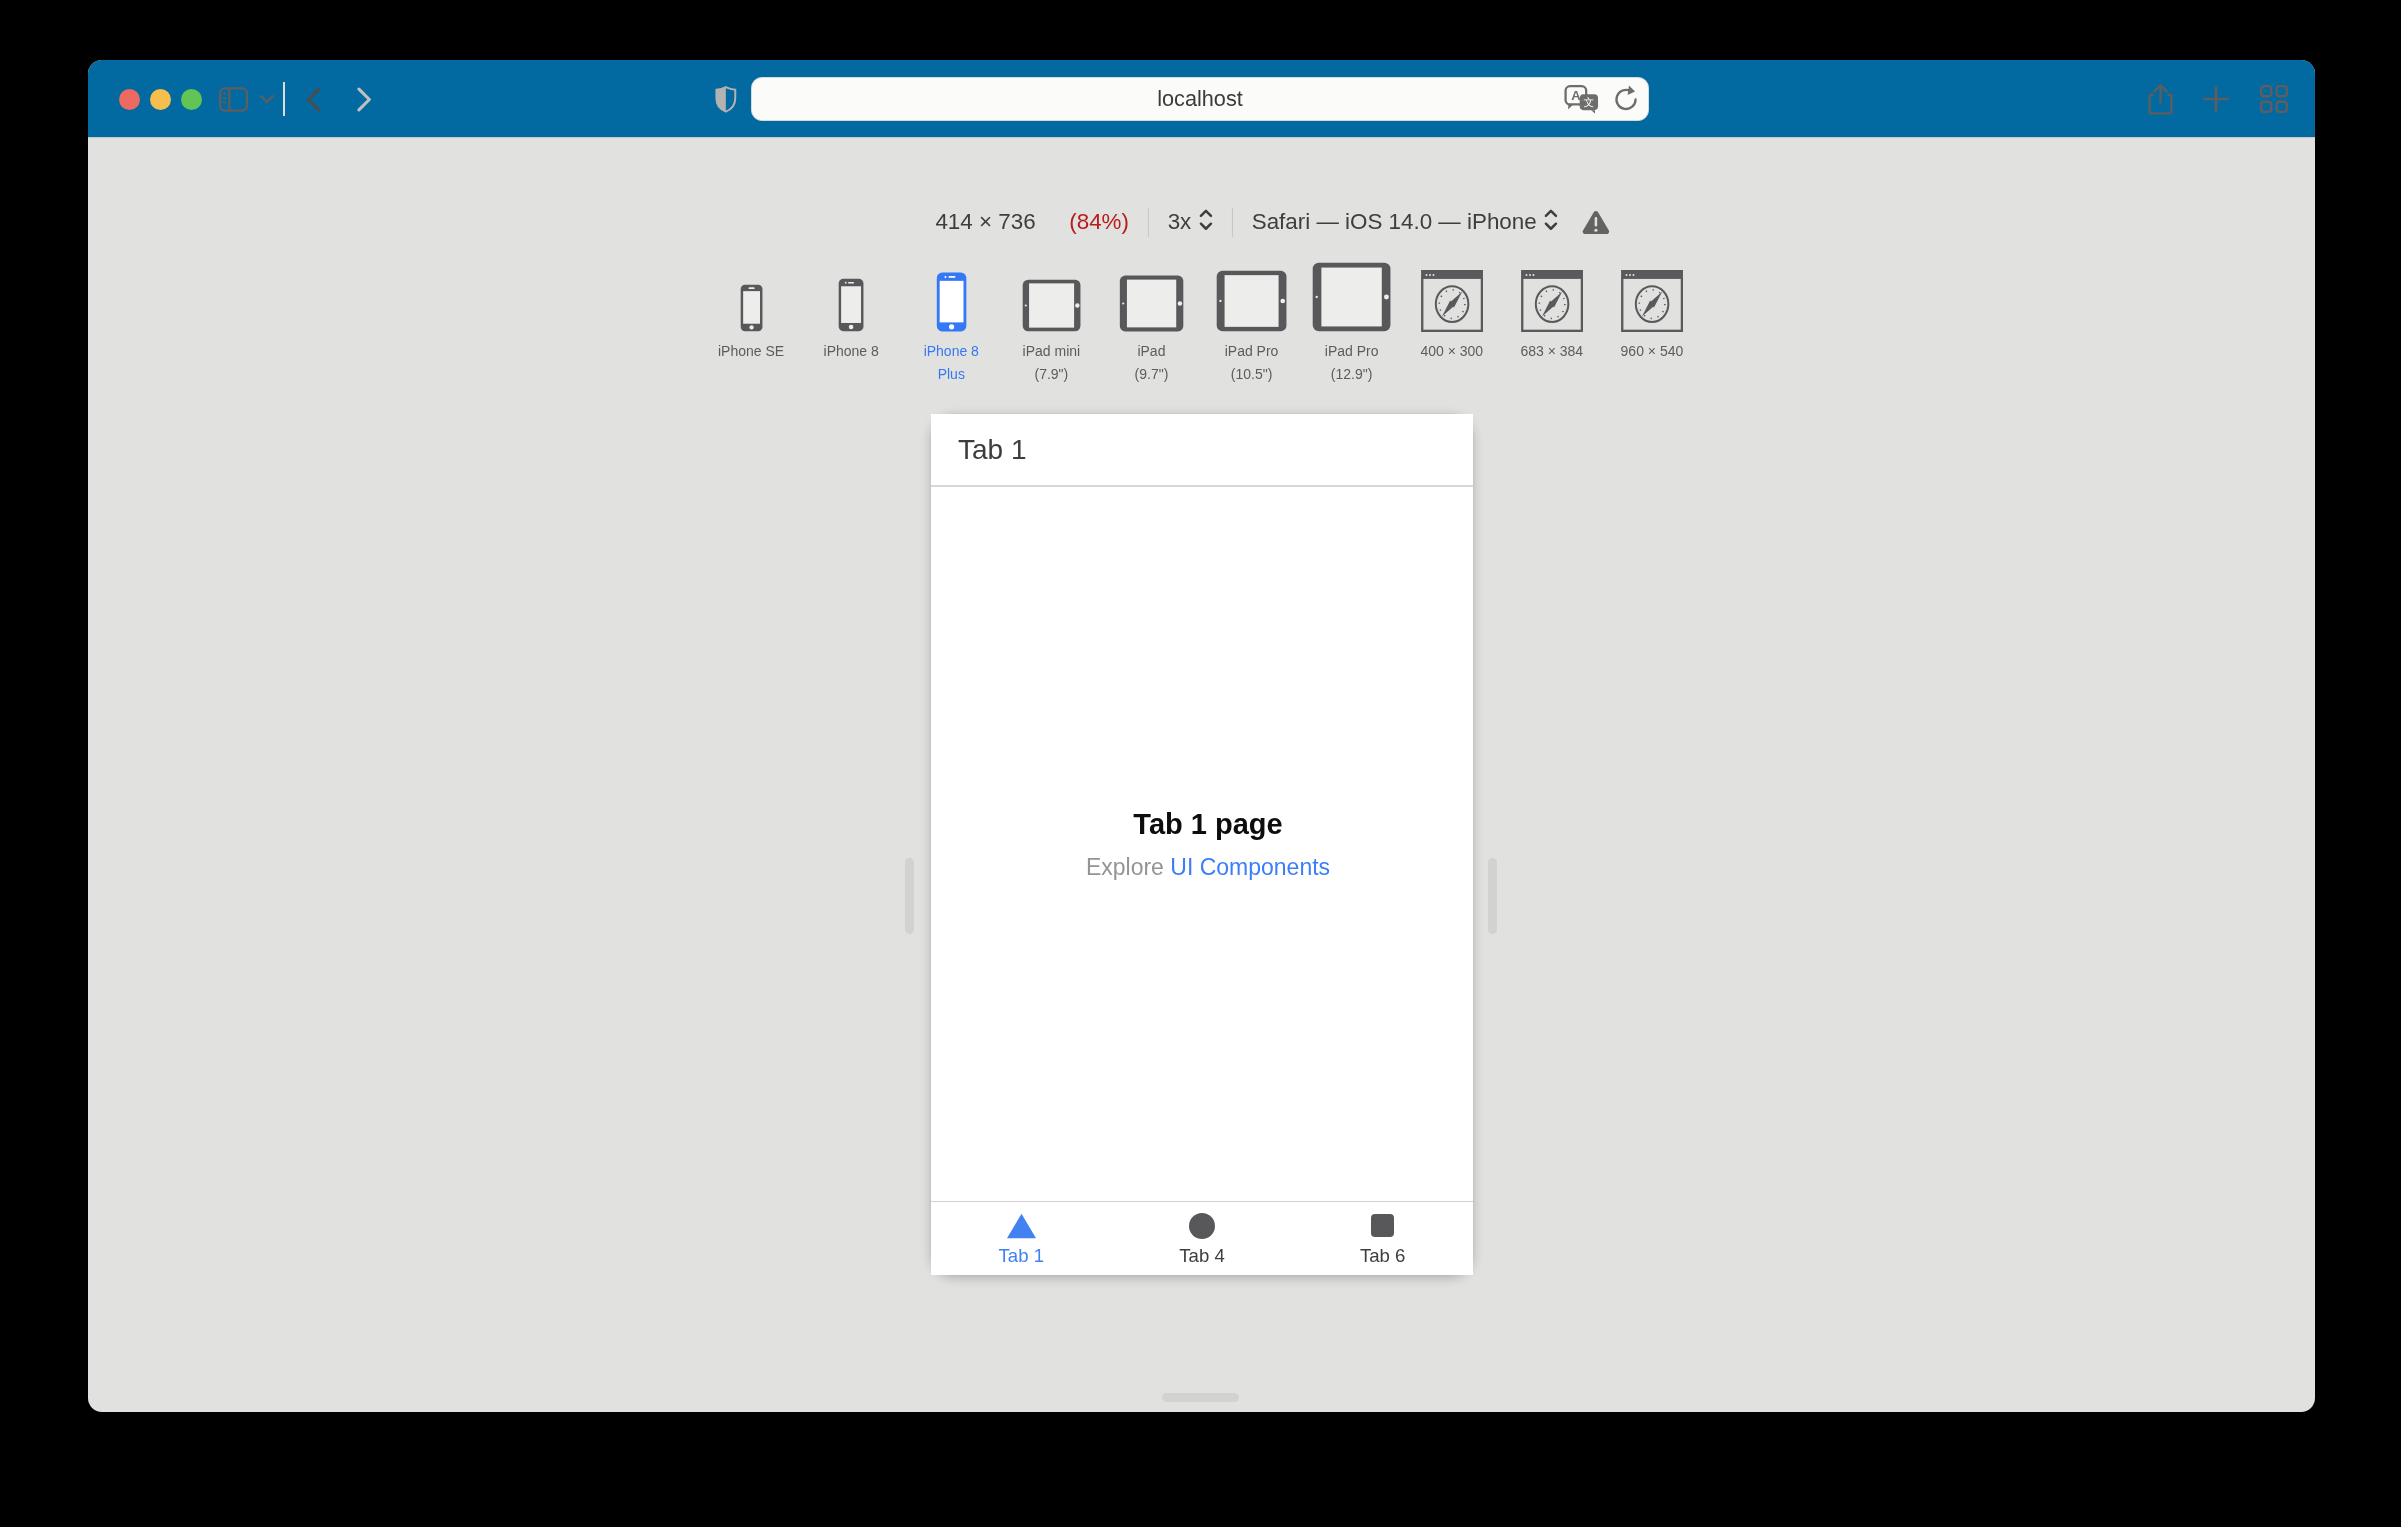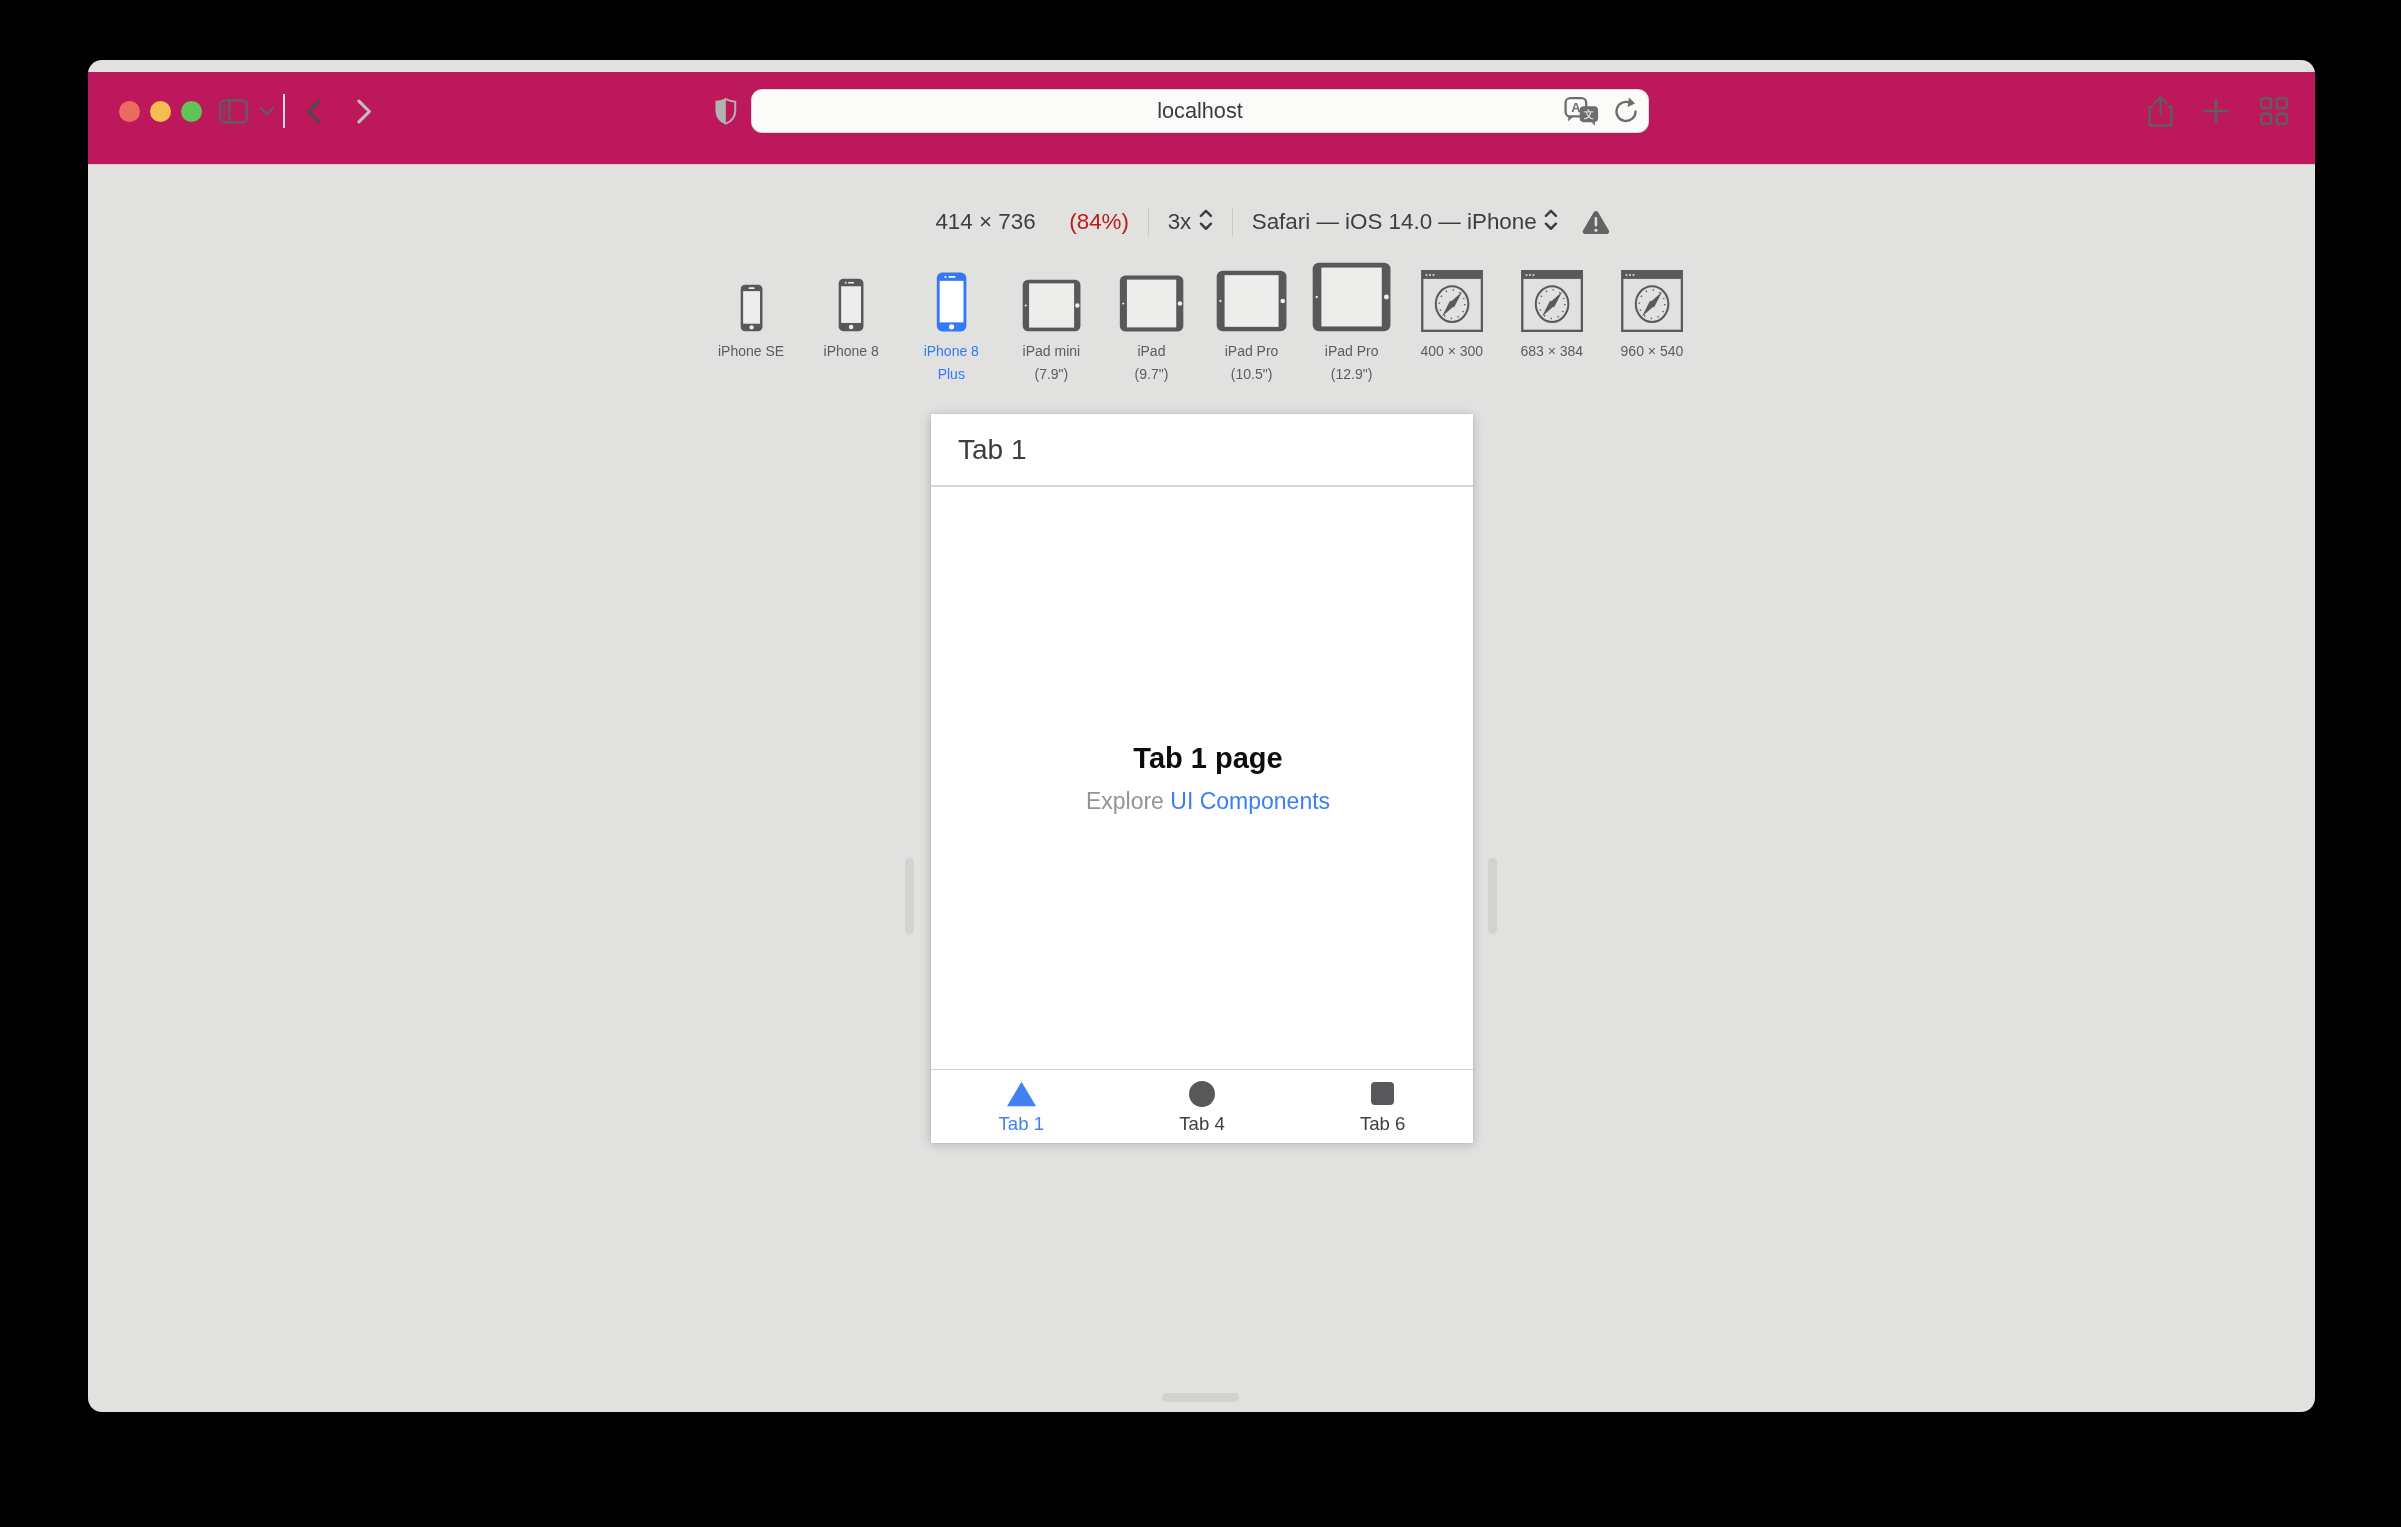--- a/index.html
+++ b/index.html
@@ -4,22 +4,22 @@
 <style>
   * { margin:0; padding:0; box-sizing:border-box; }
   html,body { width:2401px; height:1527px; background:#000; overflow:hidden;
     font-family:"Liberation Sans","DejaVu Sans",sans-serif; }
 
   .window { position:absolute; left:88px; top:60px; width:2227px; height:1352px;
     background:#e1e1e0; border-radius:14px; overflow:hidden;
     box-shadow:0 23px 62px rgba(0,0,0,.55); }
 
   
-  .titlebar { position:absolute; left:0; top:0; width:100%; height:93px;
-    background:#be185d; border-bottom:1.5px solid #c9c9c8;margin-top:12px; }
+  .titlebar { position:absolute; left:0; top:0; width:100%; height:78px;
+    background:#0369a1; border-bottom:1.5px solid #c9c9c8; }
   .tl { position:absolute; top:29px; width:21px; height:21px; border-radius:50%; }
   .tl.red    { left:31px;  background:#ec6a5f; }
   .tl.yellow { left:62px;  background:#f5bf4f; }
   .tl.green  { left:93px; background:#61c454; }
   .tbtn { position:absolute; top:0; height:78px; display:flex; align-items:center; justify-content:center; }
   .tb-divider { position:absolute; left:195px; top:22.4px; width:1.5px; height:34px; background:#dcdcdb; }
 
   .urlbar { position:absolute; left:663px; top:17px; width:898px; height:44px;
     background:#fbfbfa; border:1.5px solid #d9d9d8; border-radius:10.8px;
     display:flex; align-items:center; justify-content:center;
@@ -37,22 +37,22 @@
 
   
   .devices { position:absolute; top:198px; left:50%; transform:translateX(-50%);
     display:flex; align-items:flex-start; gap:3.1px; }
   .device { min-width:97px; display:flex; flex-direction:column; align-items:center; }
   .device .slot { height:74px; display:flex; align-items:flex-end; justify-content:center; }
   .device .dlabel { margin-top:7.7px; font-size:14px; line-height:23px; color:#5c5c5c; text-align:center; }
   .device.selected .dlabel { color:#3478f6; }
 
   
-  .preview { position:absolute; left:843px; top:354px; width:542px; height:729px;
-    background:#fff; box-shadow:0 2.3px 10.8px rgba(0,0,0,.22), 0 0 0.8px rgba(0,0,0,.3); }
+  .preview { position:absolute; left:843px; top:354px; width:542px; height:861px;
+    background:#fff; box-shadow:0 2.3px 10.8px rgba(0,0,0,.22), 0 0 0.8px rgba(0,0,0,.3);border-radius:23px; }
   .pv-nav { position:absolute; left:0; top:0; width:100%; height:73px;
     border-bottom:2.3px solid #d7d7d6; display:flex; align-items:center;
     padding-left:27px; font-size:28px; color:#3d3d3d; background:#fff; }
   .pv-content { position:absolute; left:0; top:76px; width:100%; bottom:76px;
     display:flex; flex-direction:column; align-items:center; justify-content:center;padding-left:12px; }
   .pv-title { font-size:29px; font-weight:bold; color:#0d0d0d; }
   .pv-sub { margin-top:12.4px; font-size:23px; color:#949494; }
   .pv-sub a { color:#3c7ef8; text-decoration:none; }
   .pv-tabbar { position:absolute; left:0; bottom:0; width:100%; height:74px;
     border-top:1.5px solid #d2d2d1; display:flex; background:#fff; }

